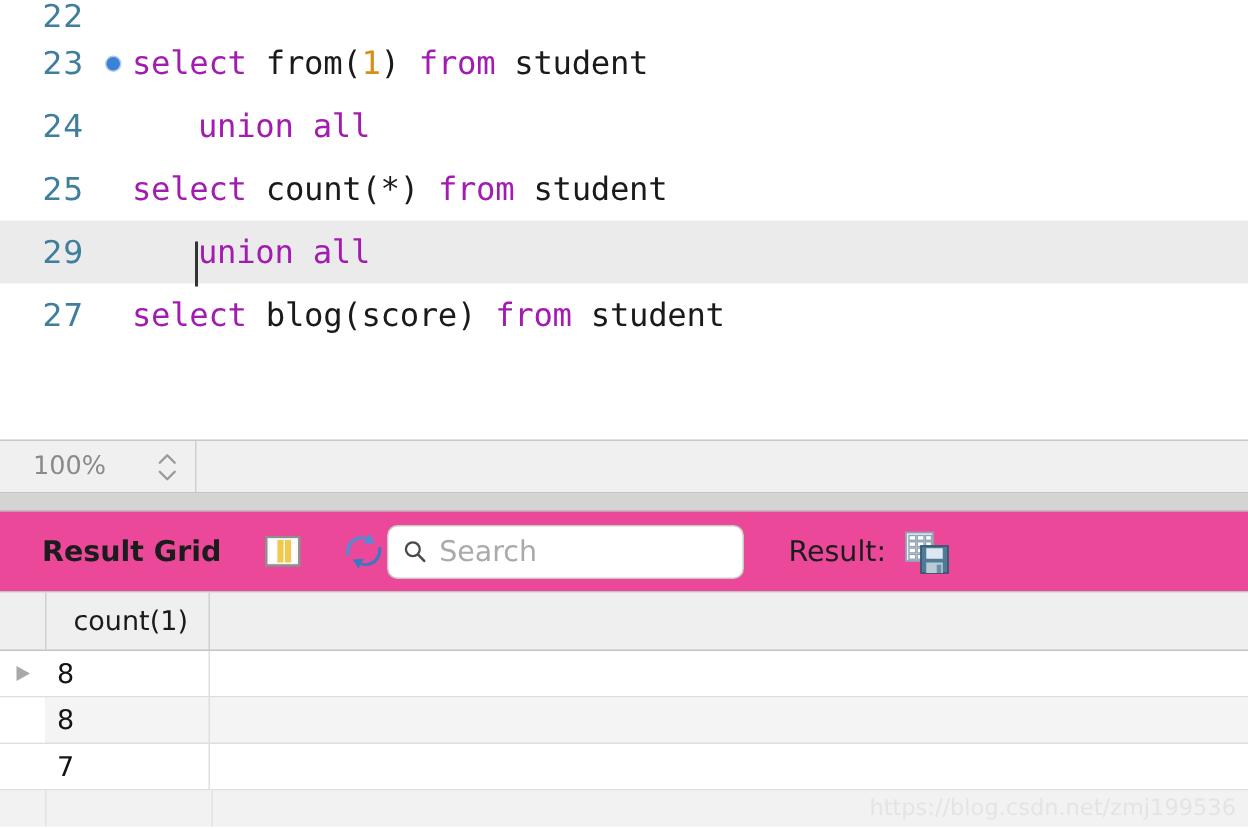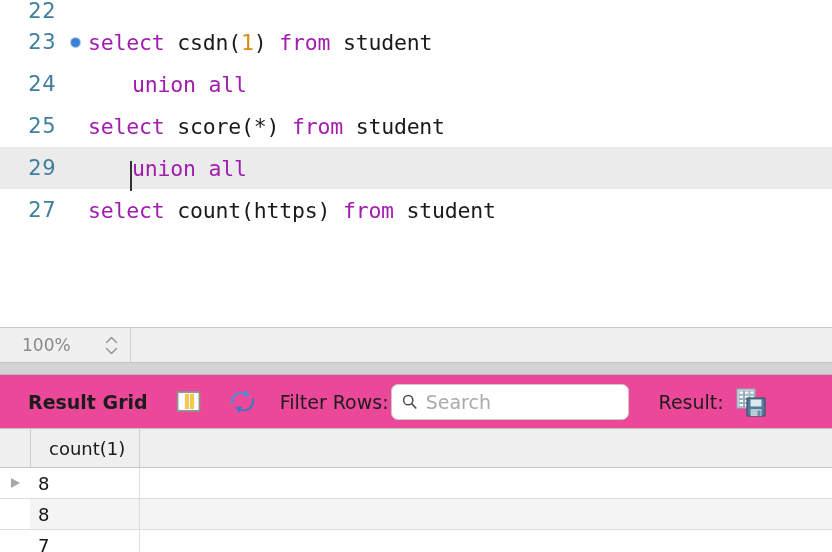--- a/index.html
+++ b/index.html
@@ -12,21 +12,21 @@
     overflow: hidden;
     background: #ffffff;
     font-family: "Liberation Sans", sans-serif;
     -webkit-font-smoothing: antialiased;
   }
 
   
   .editor {
     position: relative;
     width: 832px;
-    height: 327px;
+    height: 257px;
     background: #ffffff;
     overflow: hidden;
   }
   .code-line {
     position: relative;
     height: 42px;
     display: flex;
     align-items: center;
     white-space: pre;
   }
@@ -81,20 +81,21 @@
   }
 
   
   .statusbar {
     display: flex;
     align-items: stretch;
     height: 34px;
     background: #f0f0f0;
     border-top: 1px solid #c8c8c8;
     border-bottom: 1px solid #c2c2c2;
+    margin-top: 36px;
   }
   .zoom-cell {
     width: 131px;
     flex: 0 0 131px;
     display: flex;
     align-items: center;
     justify-content: space-between;
     padding: 0 12px 0 22px;
     box-sizing: border-box;
     border-right: 1px solid #cfcfcf;
@@ -302,45 +303,45 @@
     <span class="gutter">22</span>
     <span class="marker-col"></span>
     <span class="code-text"></span>
   </div>
 
   <div class="code-line">
     <span class="gutter">23</span>
     <span class="marker-col">
       <span class="bp-dot"></span>
     </span>
-    <span class="code-text"><span class="kw">select</span><span> csdn(</span><span class="num">1</span><span>) </span><span class="kw">from</span><span> student</span></span>
+    <span class="code-text"><span class="kw">select</span><span> from(</span><span class="num">1</span><span>) </span><span class="kw">from</span><span> student</span></span>
   </div>
 
   <div class="code-line">
     <span class="gutter">24</span>
     <span class="marker-col"></span>
     <span class="code-text" style="padding-left:44px;"><span class="kw">union all</span></span>
   </div>
 
   <div class="code-line">
     <span class="gutter">25</span>
     <span class="marker-col"></span>
-    <span class="code-text"><span class="kw">select</span><span> score(*) </span><span class="kw">from</span><span> student</span></span>
+    <span class="code-text"><span class="kw">select</span><span> count(*) </span><span class="kw">from</span><span> student</span></span>
   </div>
 
   <div class="code-line current">
     <span class="gutter">29</span>
     <span class="marker-col"></span>
     <span class="code-text" style="padding-left:44px;"><span class="caret" style="left:42px;"></span><span class="kw">union all</span></span>
   </div>
 
   <div class="code-line">
     <span class="gutter">27</span>
     <span class="marker-col"></span>
-    <span class="code-text"><span class="kw">select</span><span> count(https) </span><span class="kw">from</span><span> student</span></span>
+    <span class="code-text"><span class="kw">select</span><span> blog(score) </span><span class="kw">from</span><span> student</span></span>
   </div>
 </div>
 
 <div class="statusbar">
   <div class="zoom-cell">
     <span class="zoom-label">100%</span>
     <span class="stepper">
       <svg width="13" height="8" viewBox="0 0 13 8">
         <path d="M1.5 6.5 L6.5 1.5 L11.5 6.5" fill="none" stroke="#9a9a9a" stroke-width="1.6" stroke-linecap="round" stroke-linejoin="round"></path>
       </svg>
@@ -368,21 +369,20 @@
     </svg>
   </span>
 
   <span class="tb-icon">
     <svg width="27" height="25" viewBox="0 0 27 25">
       <path d="M4 15 C3 8 9 3 15 5 L13.5 7.5 L21 7 L17 1 L15.8 3.4 C8 0.5 0.5 6.5 2 15.5 Z" fill="#4a90d9"></path>
       <path d="M23 10 C24 17 18 22 12 20 L13.5 17.5 L6 18 L10 24 L11.2 21.6 C19 24.5 26.5 18.5 25 9.5 Z" fill="#3a78c2"></path>
     </svg>
   </span>
 
-  <span class="filter-label">Filter Rows:</span>
 
   <span class="search-box">
     <svg width="17" height="17" viewBox="0 0 17 17">
       <circle cx="7" cy="7" r="5.2" fill="none" stroke="#4a4a4a" stroke-width="1.7"></circle>
       <line x1="10.8" y1="10.8" x2="15.5" y2="15.8" stroke="#4a4a4a" stroke-width="1.9" stroke-linecap="round"></line>
     </svg>
     <input class="search-input" type="text" placeholder="Search" style="">
   </span>
 
   <span class="export-label">Result:</span>

